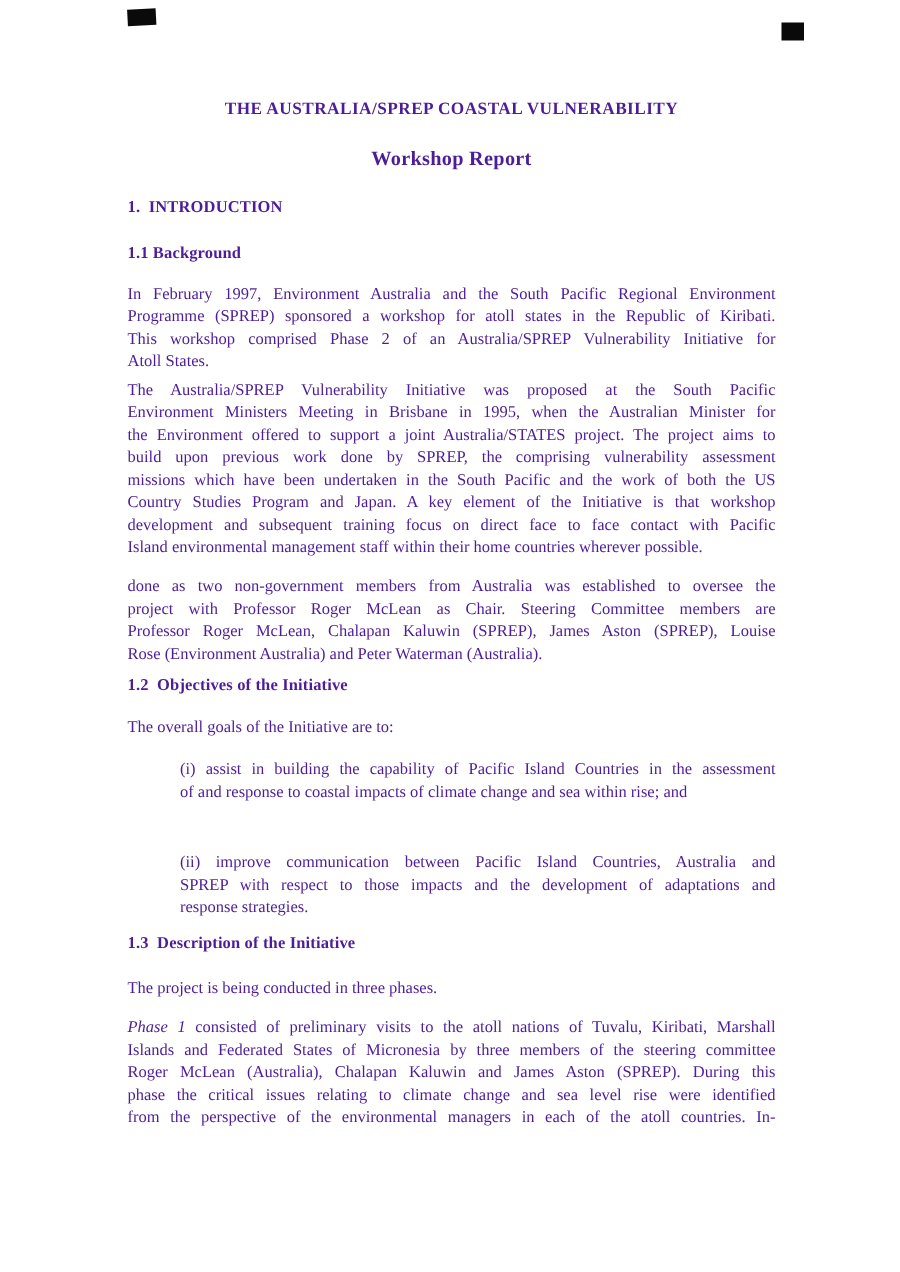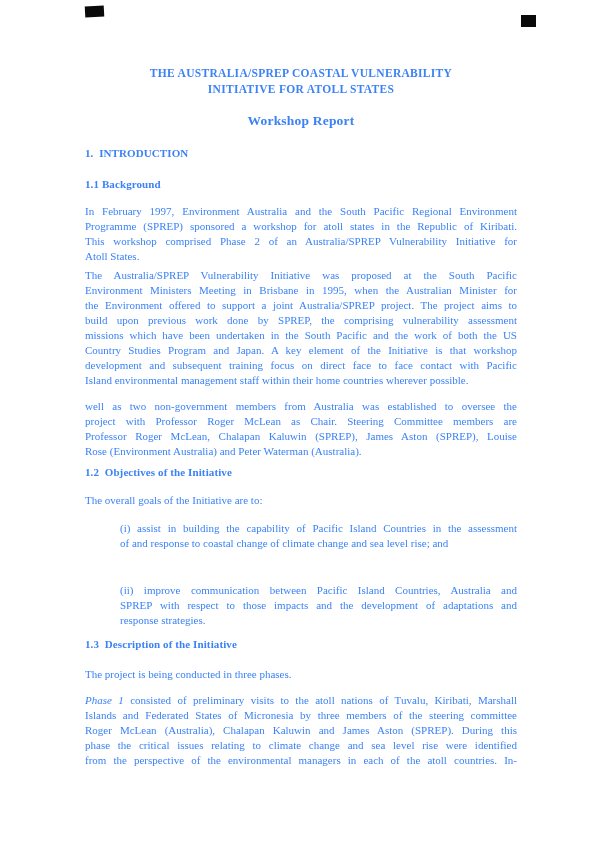--- a/index.html
+++ b/index.html
@@ -7,21 +7,21 @@
     padding: 0;
     background: #ffffff;
   }
   .page {
     position: relative;
     width: 600px;
     height: 848px;
     background: #ffffff;
     overflow: hidden;
     font-family: "Liberation Serif", "DejaVu Serif", serif;
-    color: #3b82f6;
+    color: #4c1d95;
   }
   .scan-mark {
     position: absolute;
     background: #0a0a0a;
   }
   .scan-mark.left {
     left: 85px; top: 6px; width: 19px; height: 11px;
     transform: rotate(-3deg);
   }
   .scan-mark.right {
@@ -79,63 +79,62 @@
 </head>
 <body>
 
 <div class="page">
   <div class="scan-mark left"></div>
   <div class="scan-mark right"></div>
 
   <div class="content">
     <h1 class="doc-title">
       <span class="tline">THE AUSTRALIA/SPREP COASTAL VULNERABILITY</span>
-      <span class="tline">INITIATIVE FOR ATOLL STATES</span>
     </h1>
 
     <h2 class="doc-subtitle">Workshop Report</h2>
 
     <div id="blocks">
         <div class="block heading">
           <div class="line last">1.&nbsp; INTRODUCTION</div>
         </div>
         <div class="block heading">
           <div class="line last">1.1 Background</div>
         </div>
         <div class="block para">
           <div class="line">In February 1997, Environment Australia and the South Pacific Regional Environment</div>
           <div class="line">Programme (SPREP) sponsored a workshop for atoll states in the Republic of Kiribati.</div>
           <div class="line">This workshop comprised Phase 2 of an Australia/SPREP Vulnerability Initiative for</div>
           <div class="line last">Atoll States.</div>
         </div>
         <div class="block para">
           <div class="line">The Australia/SPREP Vulnerability Initiative was proposed at the South Pacific</div>
           <div class="line">Environment Ministers Meeting in Brisbane in 1995, when the Australian Minister for</div>
-          <div class="line">the Environment offered to support a joint Australia/SPREP project. The project aims to</div>
+          <div class="line">the Environment offered to support a joint Australia/STATES project. The project aims to</div>
           <div class="line">build upon previous work done by SPREP, the comprising vulnerability assessment</div>
           <div class="line">missions which have been undertaken in the South Pacific and the work of both the US</div>
           <div class="line">Country Studies Program and Japan.  A key element of  the Initiative is that workshop</div>
           <div class="line">development and subsequent training focus on direct face to face contact with Pacific</div>
           <div class="line last">Island environmental management staff within their home countries wherever possible.</div>
         </div>
         <div class="block para">
-          <div class="line">well as two non-government members from Australia was established to oversee the</div>
+          <div class="line">done as two non-government members from Australia was established to oversee the</div>
           <div class="line">project with Professor Roger McLean as Chair.  Steering Committee members are</div>
           <div class="line">Professor Roger McLean, Chalapan Kaluwin (SPREP), James Aston (SPREP), Louise</div>
           <div class="line last">Rose (Environment Australia) and Peter Waterman (Australia).</div>
         </div>
         <div class="block heading">
           <div class="line last">1.2&nbsp; Objectives of the Initiative</div>
         </div>
         <div class="block para">
           <div class="line last">The overall goals of the Initiative are to:</div>
         </div>
         <div class="block item">
           <div class="line">(i)  assist in building the capability of Pacific Island Countries in the assessment</div>
-          <div class="line last">of and response to coastal change of climate change and sea level rise;  and</div>
+          <div class="line last">of and response to coastal impacts of climate change and sea within rise;  and</div>
         </div>
         <div class="block item">
           <div class="line">(ii) improve communication between Pacific Island Countries, Australia and</div>
           <div class="line">SPREP with respect to those impacts and the development of  adaptations and</div>
           <div class="line last">response strategies.</div>
         </div>
         <div class="block heading">
           <div class="line last">1.3&nbsp; Description of the Initiative</div>
         </div>
         <div class="block para">

